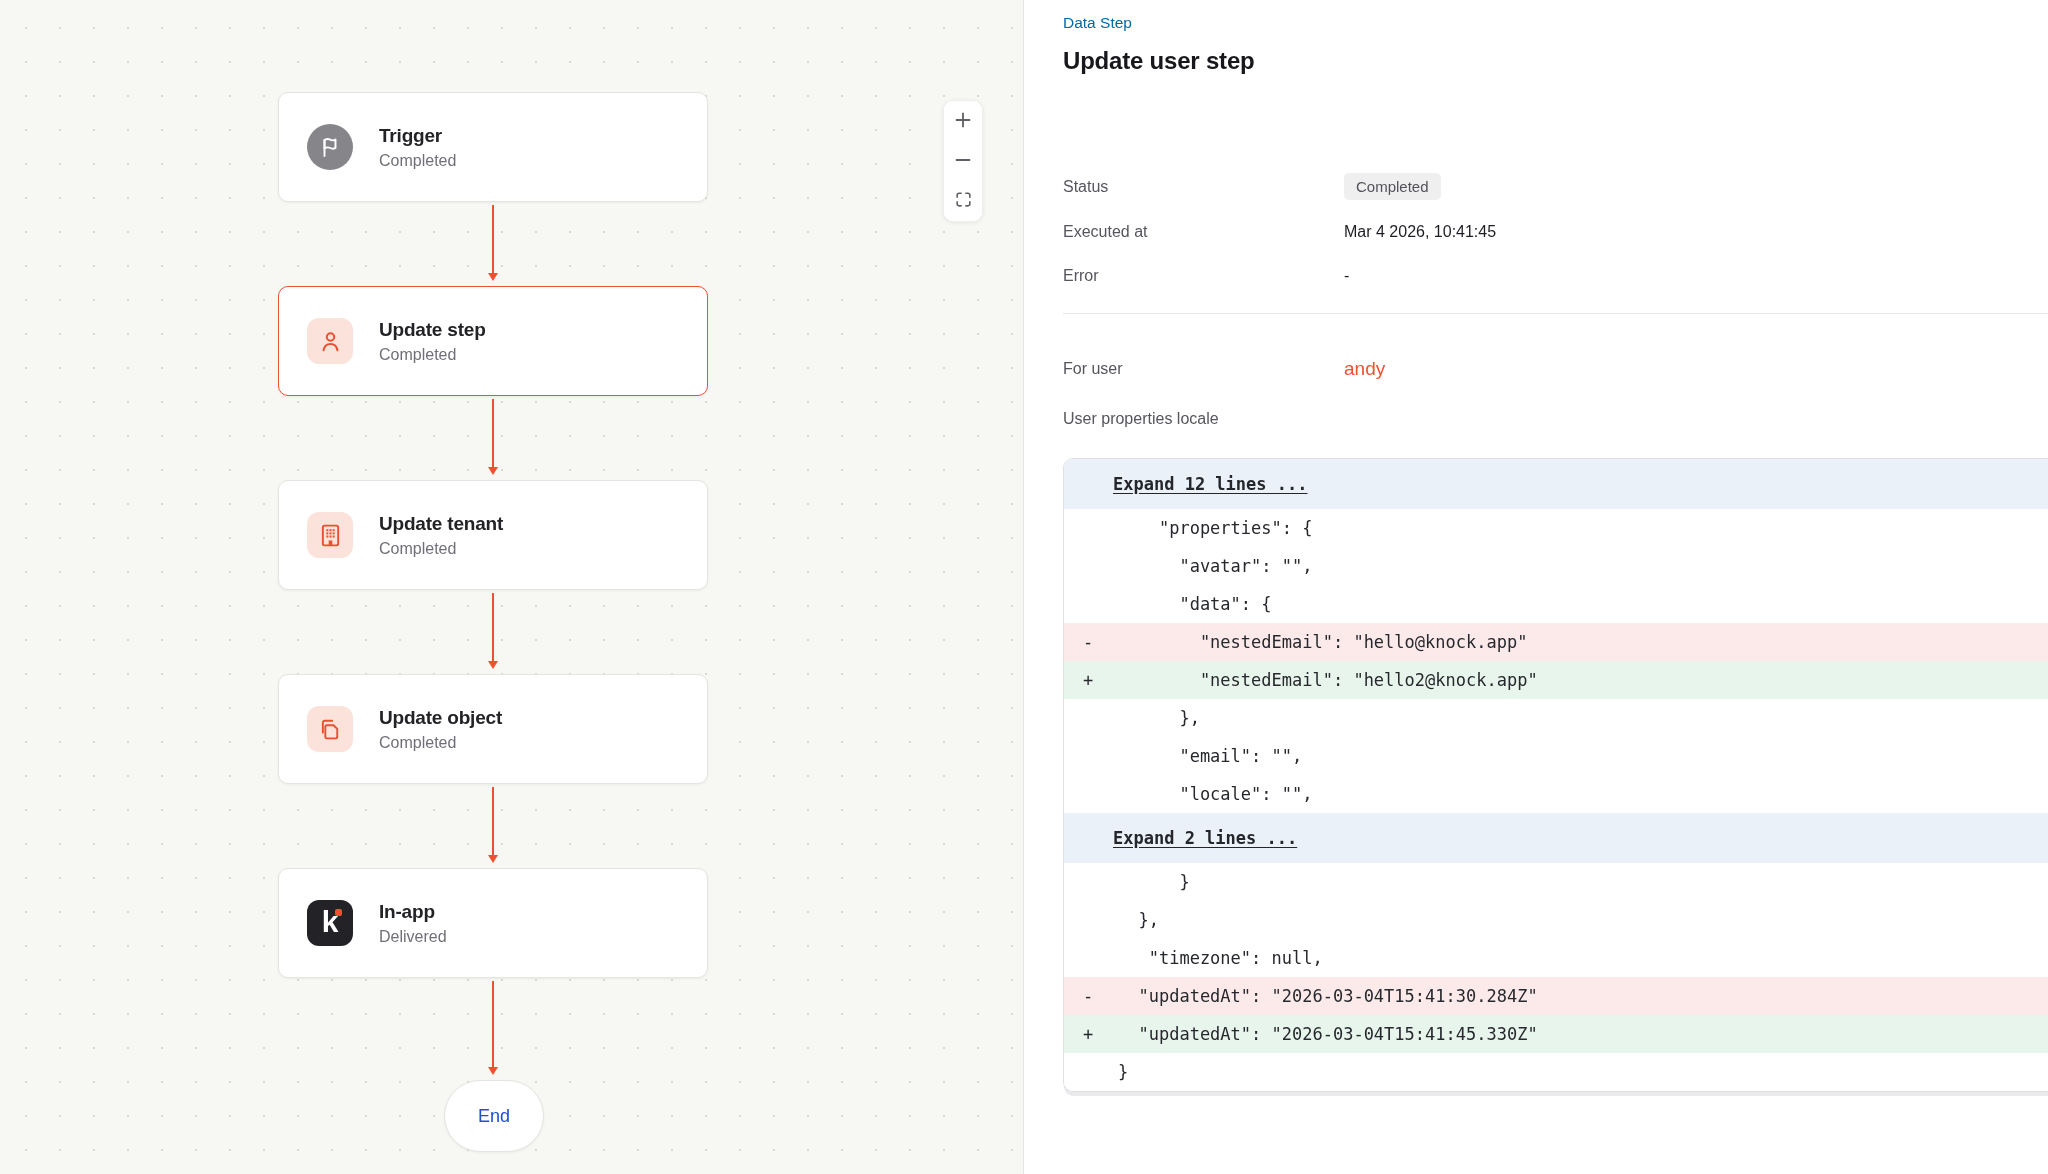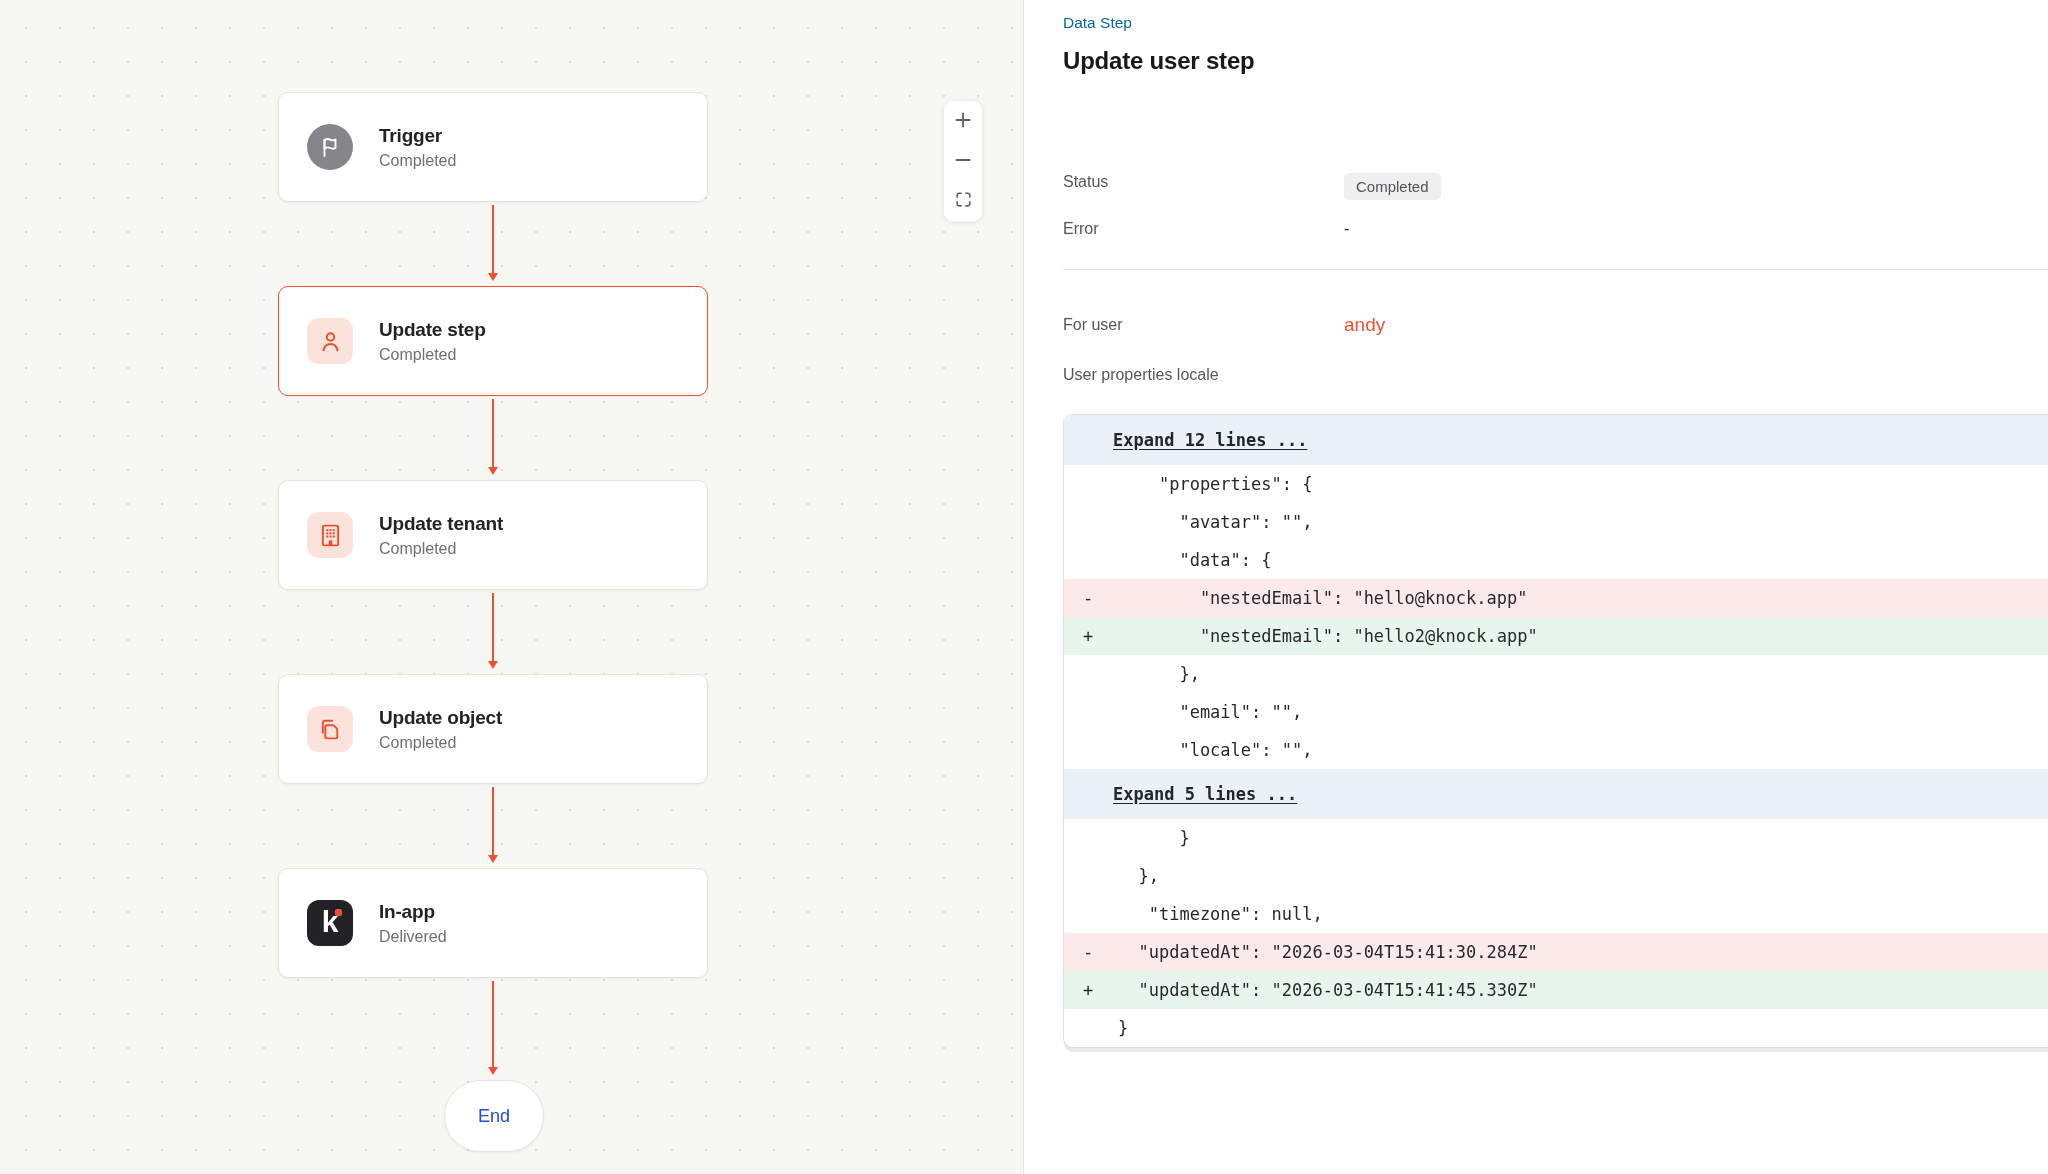--- a/index.html
+++ b/index.html
@@ -50,21 +50,21 @@
   .zoom-btn{width:100%;height:40px;display:flex;align-items:center;
     justify-content:center;cursor:pointer;background:#fff;border:none;}
 
   
   .panel{position:absolute;left:1025px;top:0;right:0;height:100%;background:#fff;
     padding:14px 0 0 38px;}
   .eyebrow{font-size:15.5px;color:#0369a1;}
   .panel-title{margin-top:15px;font-size:24px;font-weight:700;color:#17171C;
     letter-spacing:-.2px;}
   .fields{margin-top:98px;}
-  .field-row{display:flex;align-items:flex-start;margin-bottom:20px;min-height:24px;}
+  .field-row{display:flex;align-items:center;margin-bottom:20px;min-height:24px;}
   .field-label{width:281px;flex:none;font-size:16px;color:var(--txt-gray);}
   .field-value{font-size:16px;color:var(--txt-dark);}
   .field-value.badge{background:#EFEFF0;color:#52525B;font-size:15px;
     padding:5px 12px;border-radius:5px;}
   .divider{height:1px;background:#E7E7E9;margin-top:25px;}
   .for-user-row{display:flex;align-items:center;margin-top:44px;}
   .user-link{font-size:19px;color:var(--accent);cursor:pointer;}
   .diff-label{margin-top:30px;font-size:16px;color:var(--txt-gray);}
 
   .diff-block{margin-top:30px;margin-right:-12px;border:1px solid #DFDFE3;
@@ -188,20 +188,24 @@
 
 <div class="panel">
   <div class="eyebrow">Data Step</div>
   <div class="panel-title">Update user step</div>
   <div class="fields">
   <div class="field-row">
     <span class="field-label">Status</span>
     <span class="field-value badge">Completed</span>
   </div>
 
+  <div class="field-row">
+    <span class="field-label">Executed at</span>
+    <span class="field-value">Mar 4 2026, 10:41:45</span>
+  </div>
 
   <div class="field-row">
     <span class="field-label">Error</span>
     <span class="field-value">-</span>
   </div>
 </div>
   <div class="divider"></div>
   <div class="for-user-row">
     <span class="field-label">For user</span>
     <span class="user-link">andy</span>
@@ -246,21 +250,21 @@
     <span class="gutter"></span>
     <pre>      "email": "",</pre>
   </div>
 
   <div class="diff-line context">
     <span class="gutter"></span>
     <pre>      "locale": "",</pre>
   </div>
 
   <div class="diff-expand">
-    <span class="expand-link">Expand 5 lines ...</span>
+    <span class="expand-link">Expand 2 lines ...</span>
   </div>
 
   <div class="diff-line context">
     <span class="gutter"></span>
     <pre>      }</pre>
   </div>
 
   <div class="diff-line context">
     <span class="gutter"></span>
     <pre>  },</pre>

